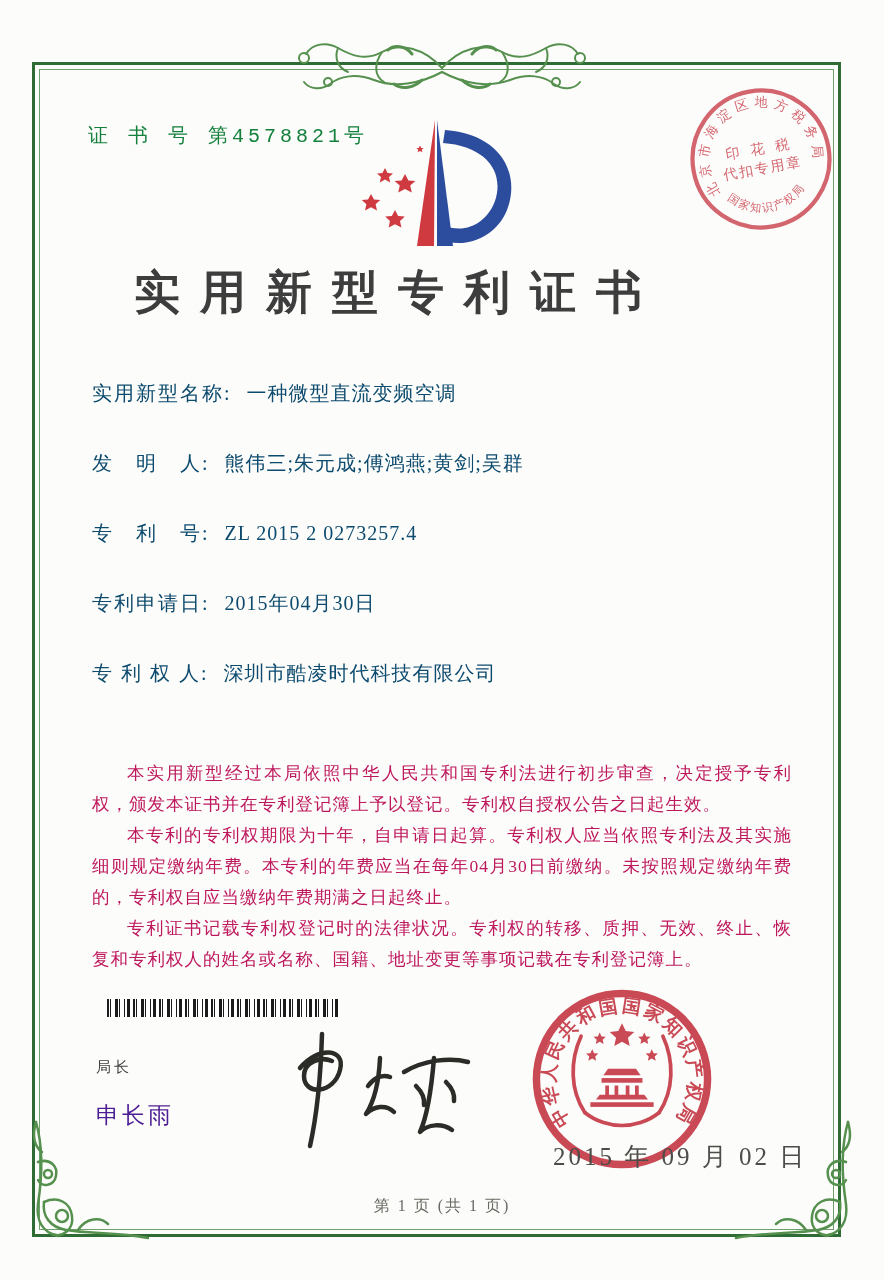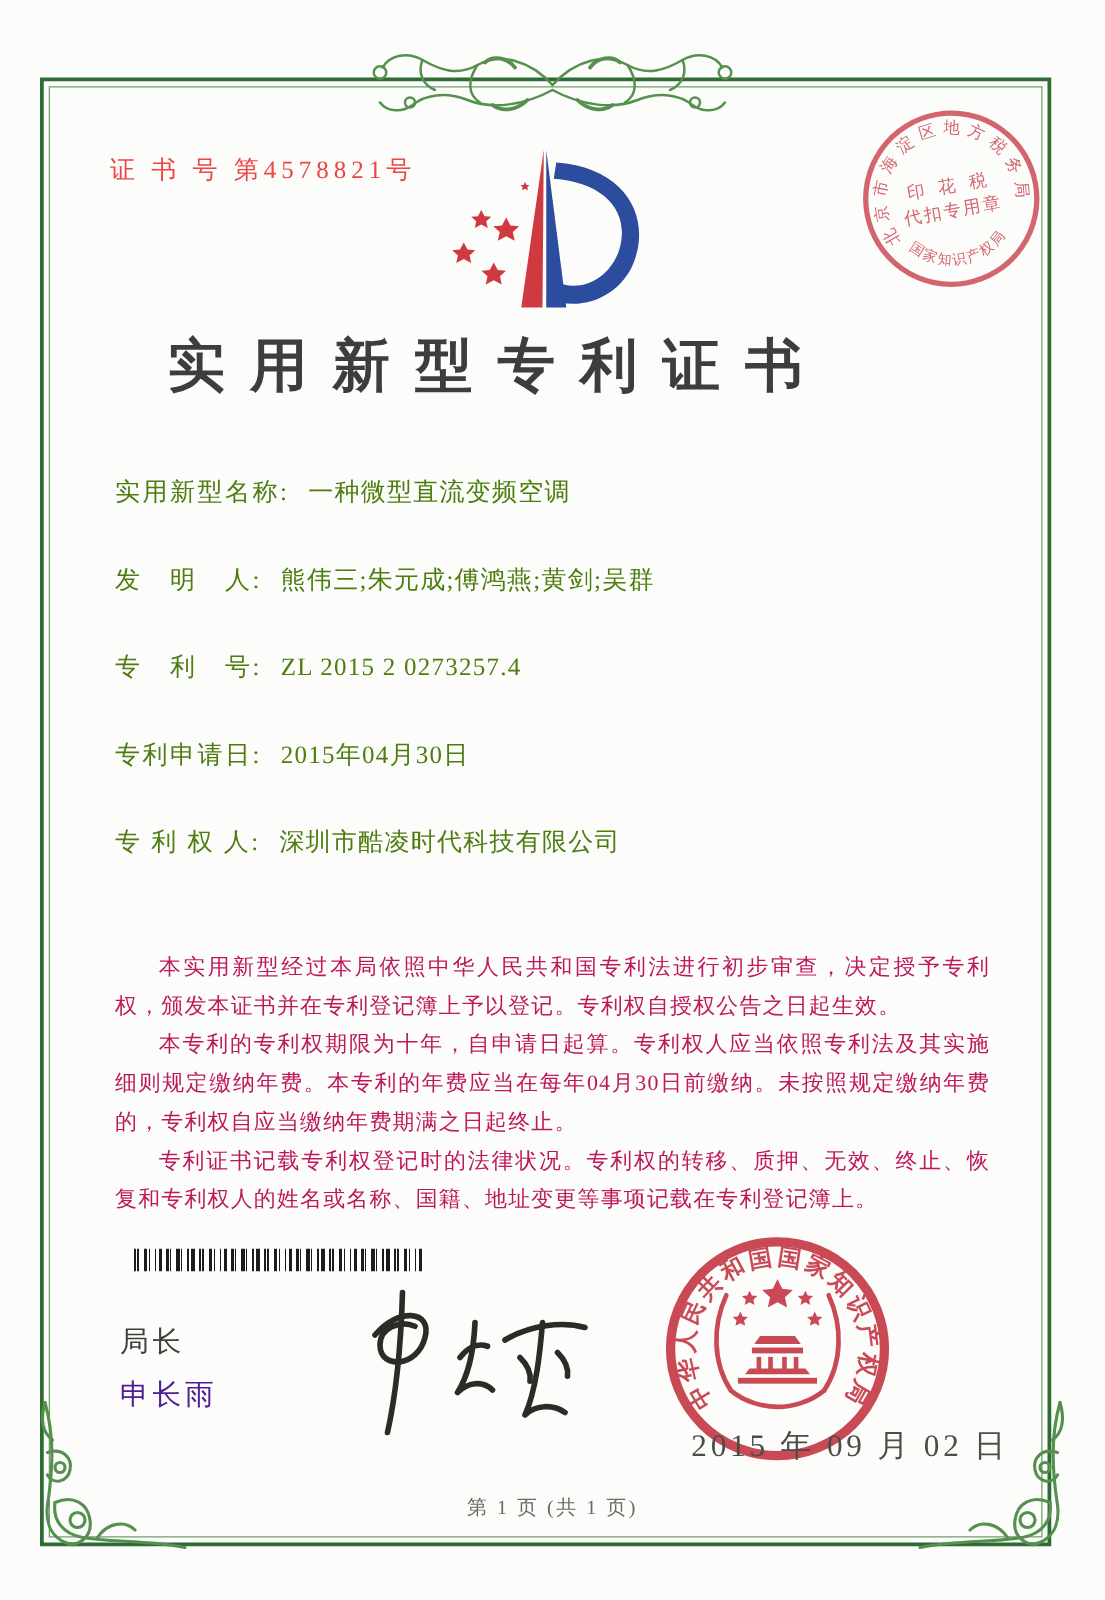--- a/index.html
+++ b/index.html
@@ -22,47 +22,47 @@
     color:var(--text-body);
   }
   
   .frame-outer{position:absolute;left:32px;top:62px;width:809px;height:1175px;
     border:3px solid var(--border-green);box-sizing:border-box;}
   .frame-inner{position:absolute;left:4px;top:4px;right:4px;bottom:4px;
     border:1px solid var(--border-green-light);}
   
   .orn{position:absolute;color:var(--ornament-green);}
   
-  .cert-no{position:absolute;left:88px;top:122px;font-size:20px;letter-spacing:4px;color:#ef4444;}
+  .cert-no{position:absolute;left:88px;top:122px;font-size:20px;letter-spacing:4px;color:#15803d;font-family:Liberation Mono, monospace;}
   
   .logo{position:absolute;left:333px;top:118px;width:218px;height:132px;}
   
   .stamp{position:absolute;left:686px;top:84px;width:150px;height:150px;
     transform:rotate(-10deg);color:var(--stamp-red);opacity:.9;}
   .stamp text{fill:currentColor;font-family:"Liberation Serif","DejaVu Serif",serif;}
   
   .title{position:absolute;left:0;top:262px;width:796px;text-align:center;
     font-size:46px;font-weight:600;letter-spacing:20px;color:var(--text-dark);}
   
-  .fields{position:absolute;left:92px;top:380px;width:700px;font-size:20px;color:#4d7c0f;}
+  .fields{position:absolute;left:92px;top:380px;width:700px;font-size:20px;color:#0c4a6e;}
   .field-row{height:26px;margin-bottom:44px;white-space:nowrap;}
   .field-label{letter-spacing:2px;}
   .field-value{margin-left:10px;letter-spacing:1px;}
   
   .paras{position:absolute;left:92px;top:758px;width:700px;font-size:17.5px;
     line-height:31px;text-align:justify;color:#be185d;}
   .paras p{margin:0;text-indent:2em;letter-spacing:1px;}
   
   .barcode{position:absolute;left:107px;top:999px;width:233px;height:18px;
     background:repeating-linear-gradient(90deg,
       #1c1c1c 0 2px,#fff 2px 3px,#1c1c1c 3px 4px,#fff 4px 8px,
       #1c1c1c 8px 11px,#fff 11px 12px,#1c1c1c 12px 13px,#fff 13px 17px,
       #1c1c1c 17px 18px,#fff 18px 20px,#1c1c1c 20px 23px,#fff 23px 26px);}
   
-  .sig-title{position:absolute;left:96px;top:1058px;font-size:23px;color:#3f3f3c;letter-spacing:3px;}
+  .sig-title{position:absolute;left:96px;top:1058px;font-size:15px;color:#3f3f3c;letter-spacing:3px;}
   .sig-name{position:absolute;left:96px;top:1100px;font-size:23px;color:#4c1d95;letter-spacing:3px;}
   .sig-script{position:absolute;left:252px;top:1028px;width:230px;height:125px;color:#2b2b28;}
   
   .seal{position:absolute;left:529px;top:986px;width:186px;height:186px;color:var(--seal-red);opacity:.92;}
   .seal text{fill:currentColor;font-family:"Liberation Serif","DejaVu Serif",serif;font-weight:600;}
   .seal-date{position:absolute;left:553px;top:1140px;font-size:25px;color:#4c4c48;letter-spacing:3px;}
   
   .footer{position:absolute;left:0;top:1196px;width:884px;text-align:center;
     font-size:16px;color:#6a6a64;letter-spacing:2px;font-family:Liberation Serif, serif;}
 </style>

